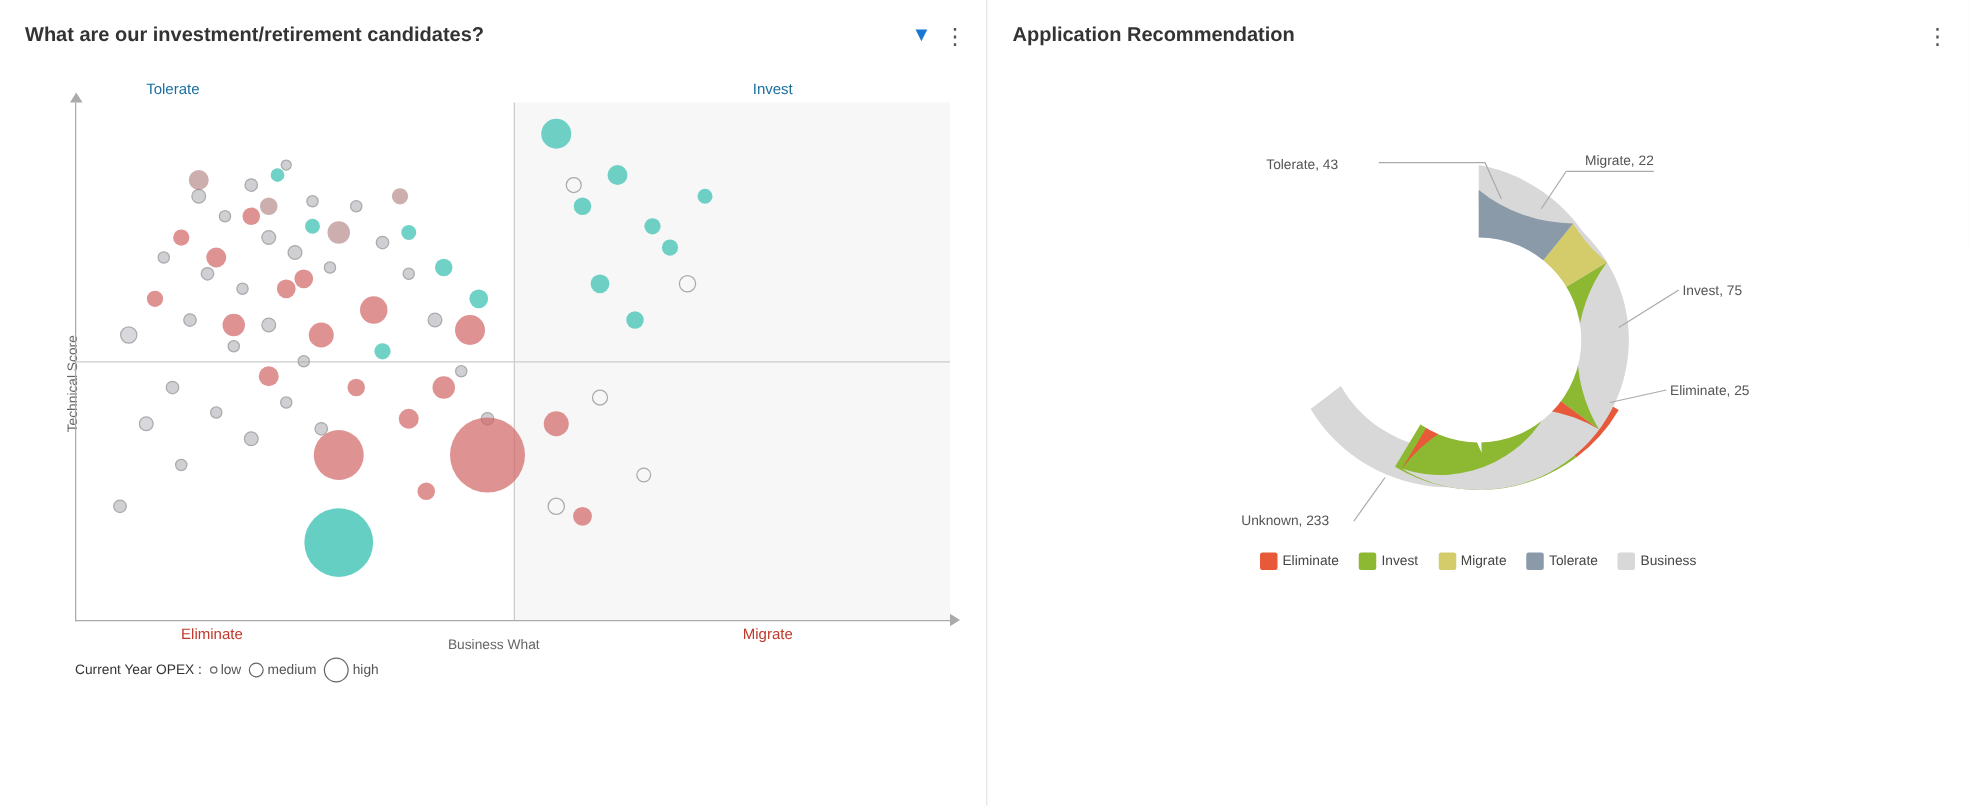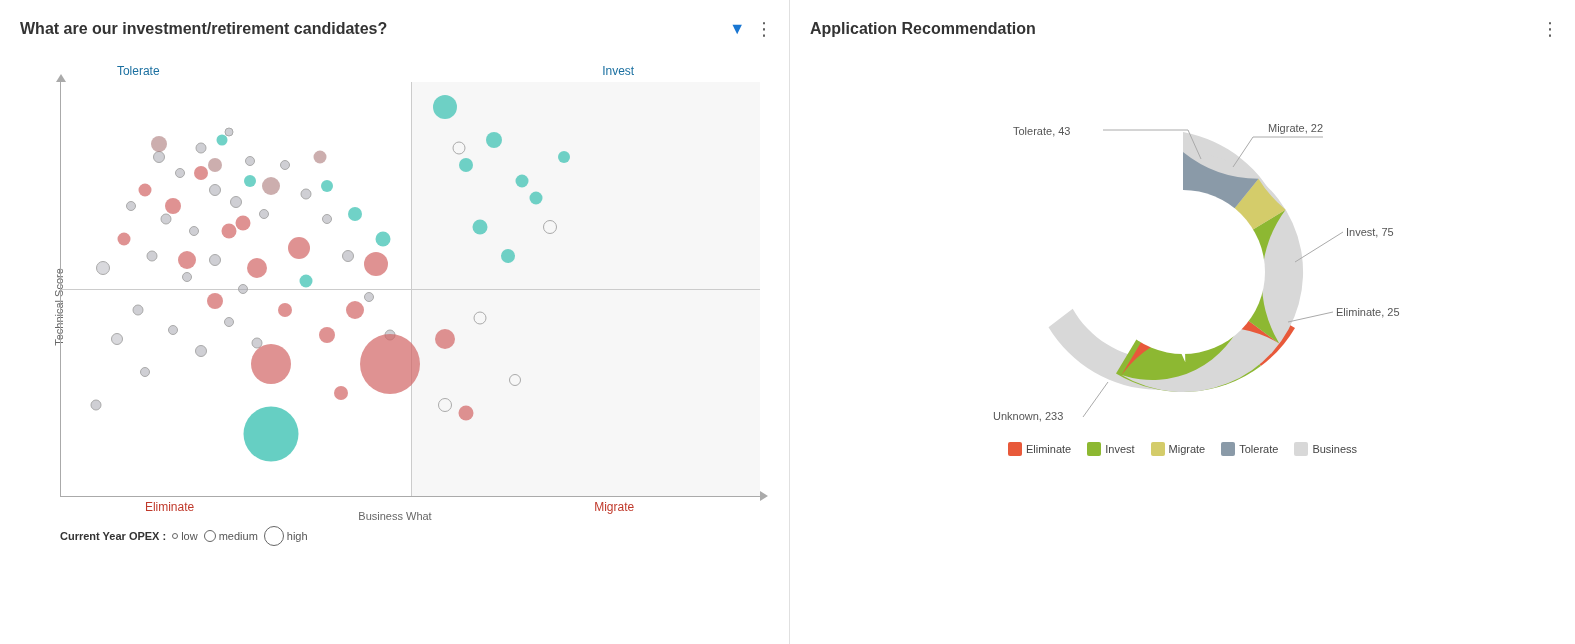--- a/index.html
+++ b/index.html
@@ -151,21 +151,21 @@
     .legend-area {
       position: absolute;
       bottom: 6px;
       left: 40px;
       font-size: 11px;
       color: #444;
       display: flex;
       align-items: center;
       gap: 6px;
     }
-    .legend-label { font-weight: 700; color: #333; }
+    .legend-label { font-weight: 400; color: #333; }
     .leg-item { display: flex; align-items: center; gap: 3px; }
     .leg-circle {
       border-radius: 50%;
       background: transparent;
       border: 1.5px solid #666;
       display: inline-block;
     }
     .leg-text { color: #555; font-size: 11px; }
     .donut-legend {
       display: flex;

